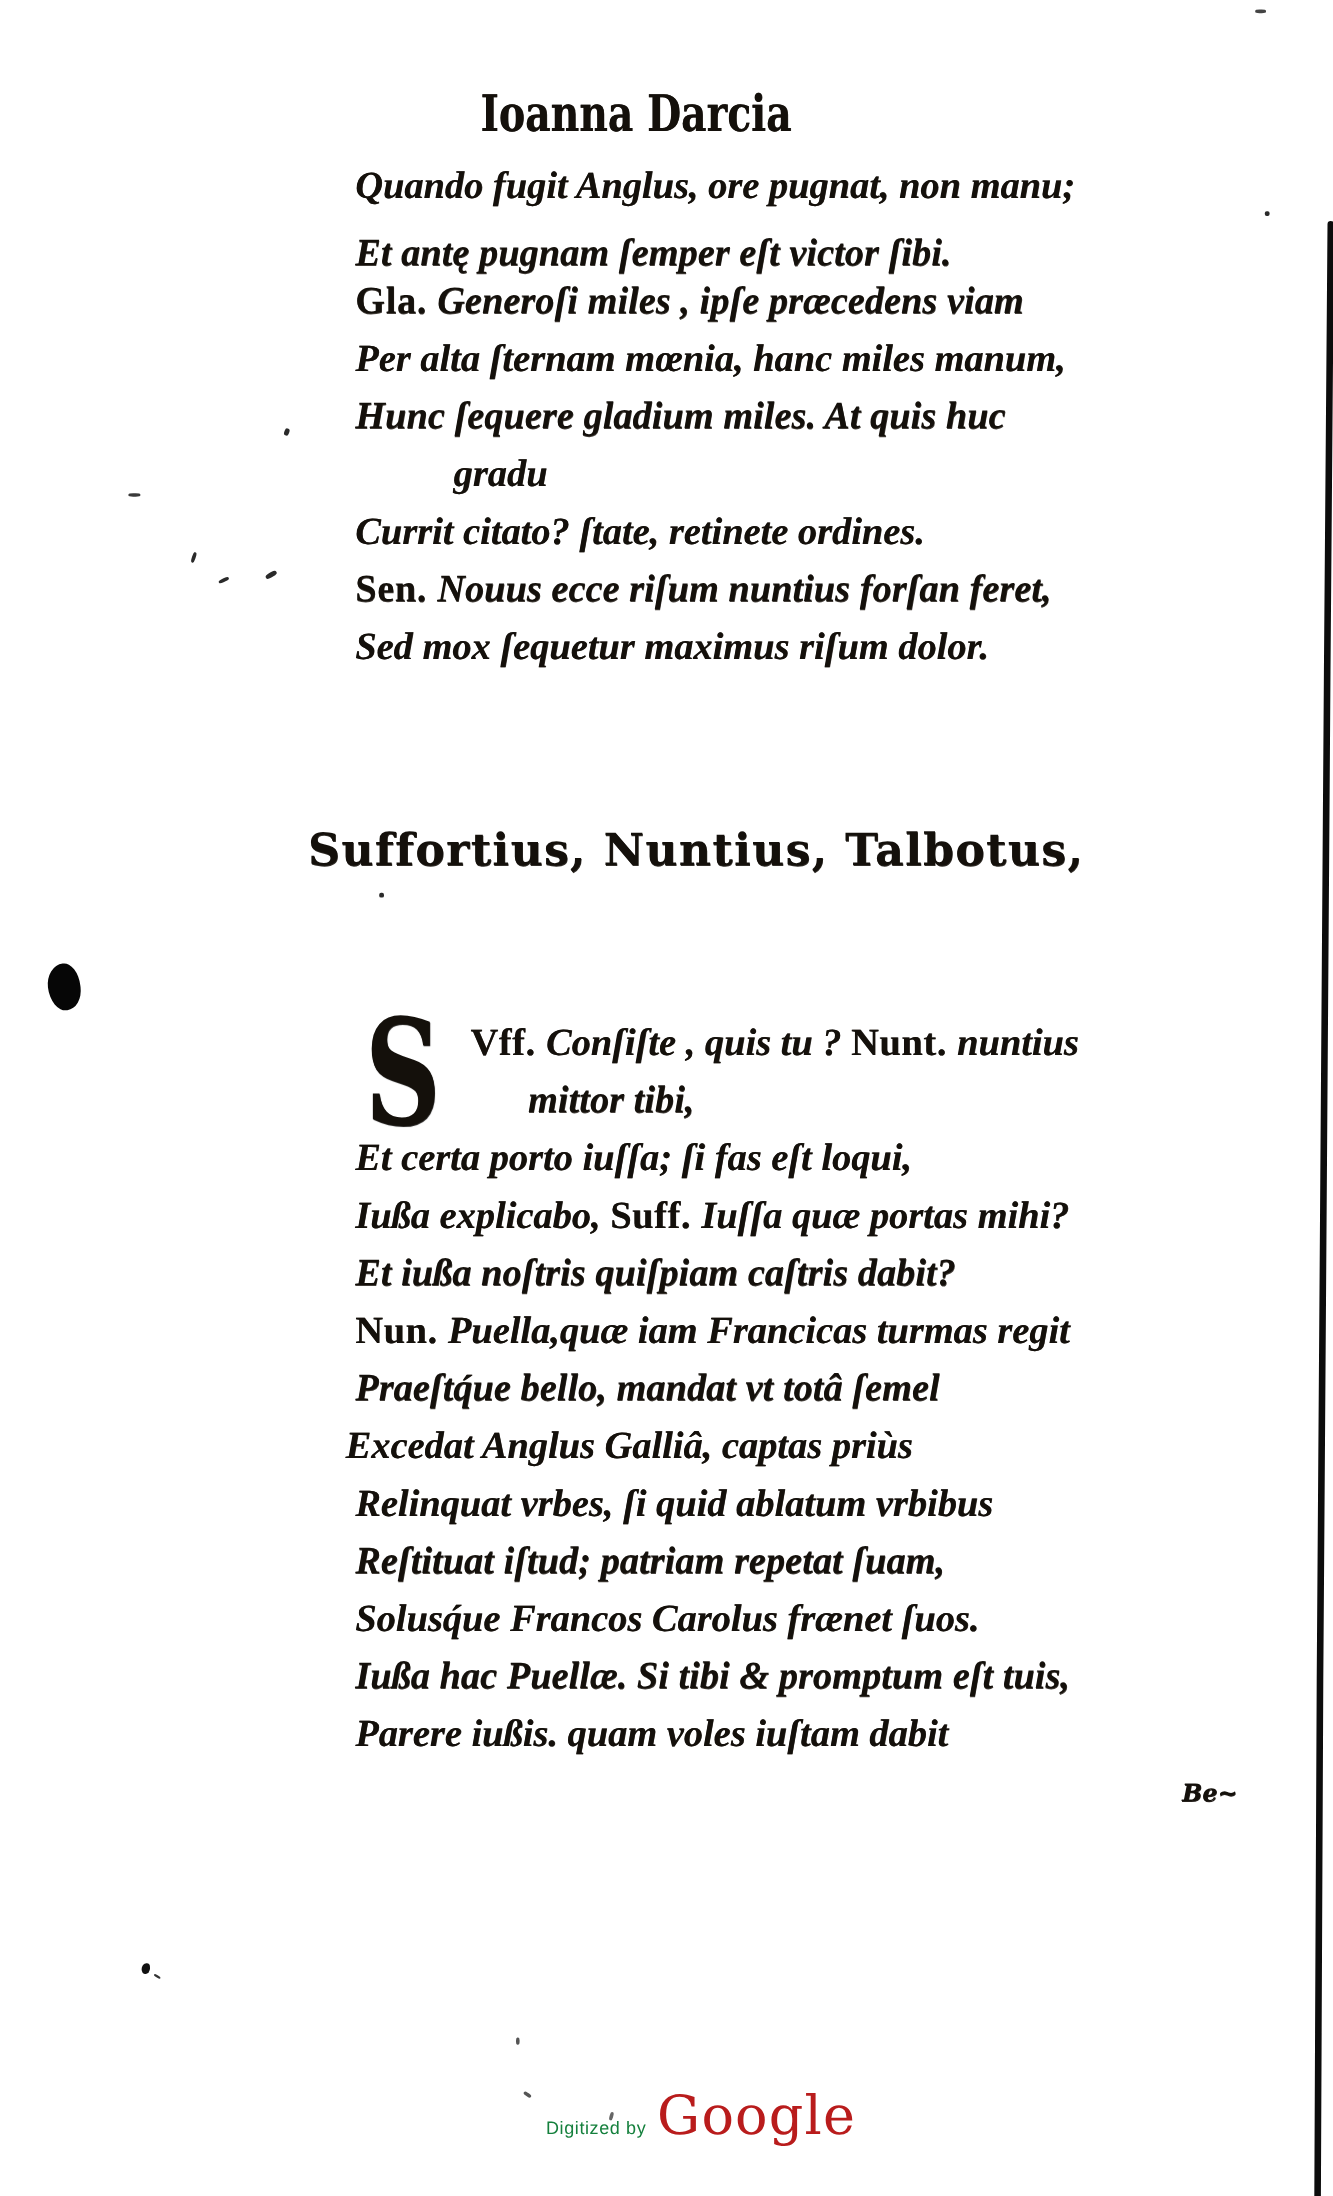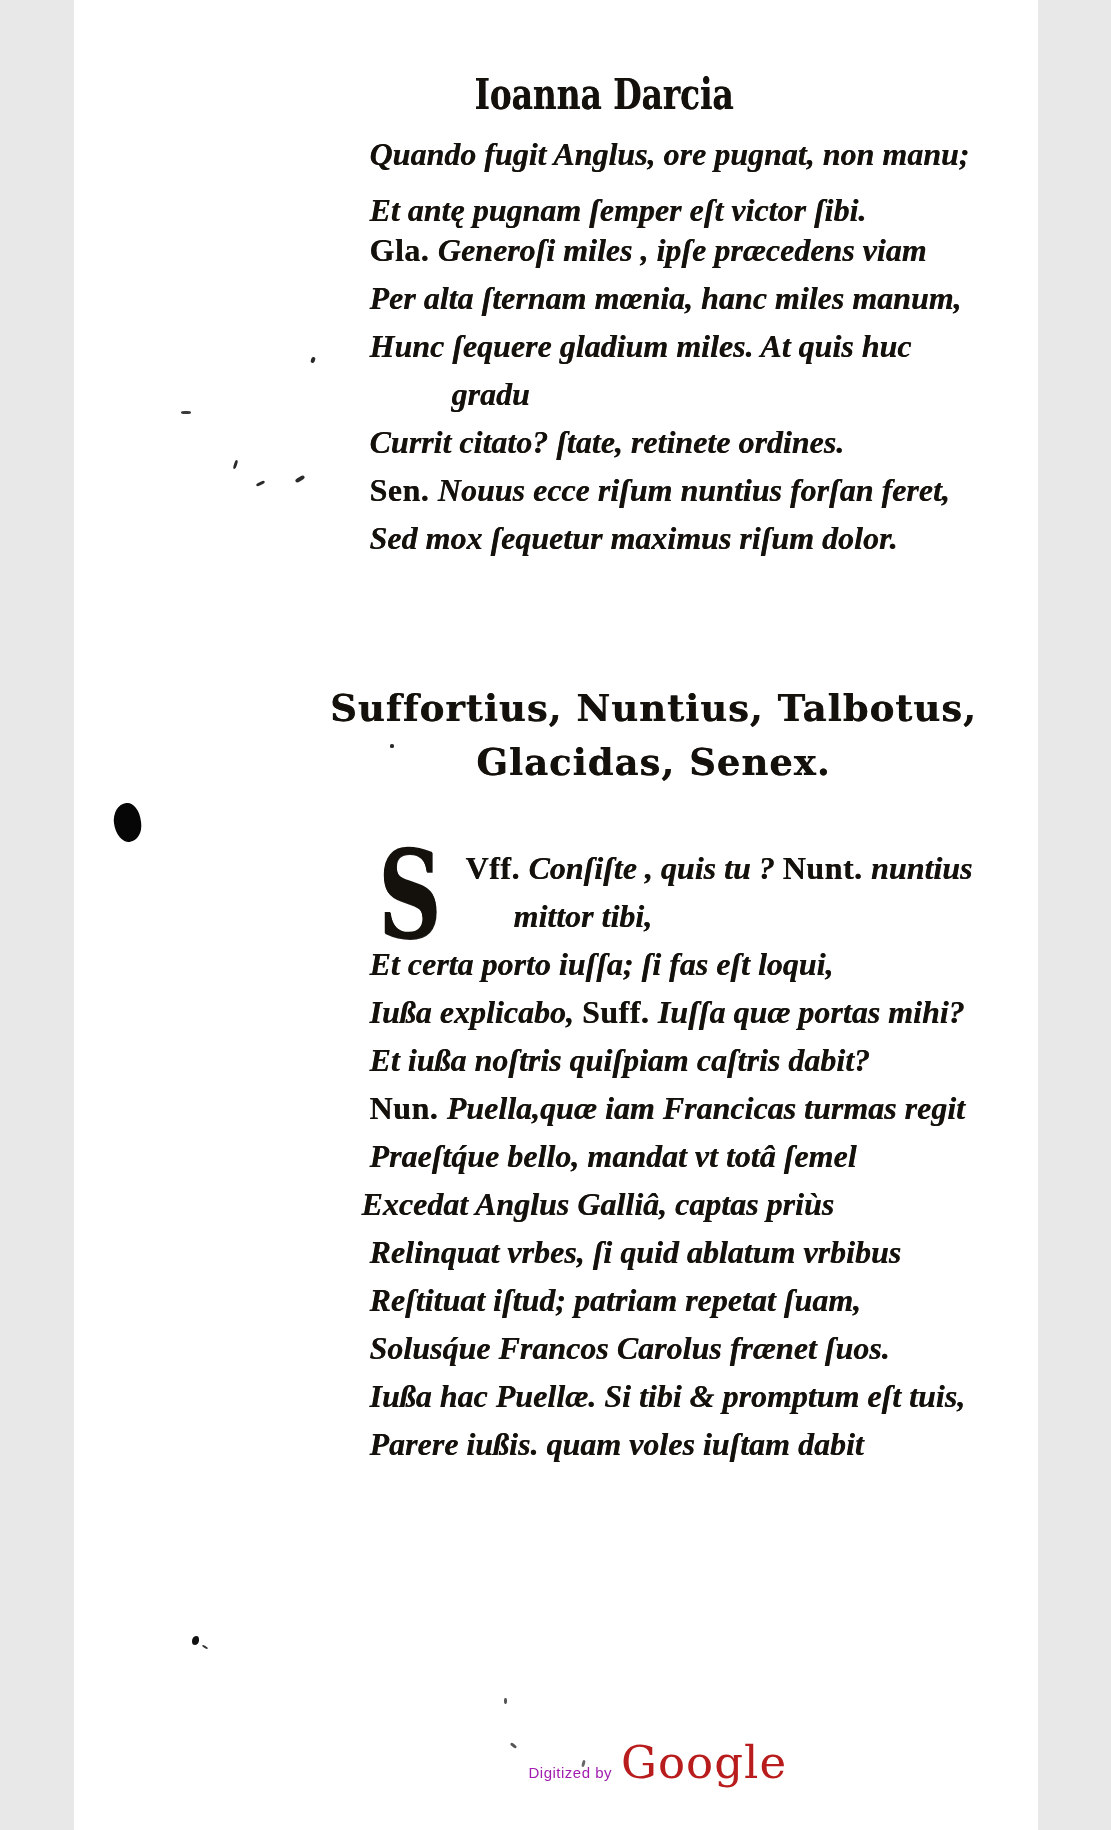--- a/index.html
+++ b/index.html
@@ -1,18 +1,18 @@
 <!DOCTYPE html>
 <html><head>
 <meta charset="utf-8">
 <title>Ioanna Darcia</title>
 <style>
   html,body{margin:0;padding:0;background:#e8e8e8;}
   .page{
-    position:relative;width:964px;height:1830px;background:#ffffff;
+    position:relative;width:1111px;height:1830px;background:#ffffff;
     font-family:"DejaVu Serif","Liberation Serif",serif;color:#14100b;
     overflow:hidden;margin:0 auto;
   }
   .running-head{
     position:absolute;top:70px;left:200px;width:660px;text-align:center;
     font-size:42px;font-weight:700;letter-spacing:0px;
     transform:scaleX(.78);transform-origin:center top;
     text-shadow:.4px .4px .5px rgba(15,10,5,.85);
   }
   .tline{
@@ -45,21 +45,21 @@
   .catchword{
     position:absolute;left:985px;top:1482px;
     font-size:20px;font-weight:700;font-style:italic;
     text-shadow:.4px .4px .5px rgba(15,10,5,.9);
   }
   .watermark{
     position:absolute;left:455px;top:1736px;display:flex;align-items:baseline;
   }
   .wm-prefix{
     font-family:"Liberation Sans","DejaVu Sans",sans-serif;
-    font-size:15px;color:#a21caf;letter-spacing:.5px;
+    font-size:15px;color:#15803d;letter-spacing:.5px;
   }
   .wm-brand{
     font-family:"DejaVu Serif","Liberation Serif",serif;
     font-size:45px;color:#b91c1c;margin-left:9px;letter-spacing:1px;font-weight:400;
   }
   .edge-line{position:absolute;left:0;top:0;pointer-events:none;}
   .ink-blot{
     position:absolute;left:40px;top:803px;width:27px;height:39px;background:#060606;
     border-radius:55% 45% 50% 50% / 48% 52% 46% 54%;transform:rotate(-7deg);
   }
@@ -79,21 +79,20 @@
       <div class="tline" style="top: 280px; left: 296px;"><span class="seg-i">Per alta ſternam mœnia, hanc miles manum,</span></div>
       <div class="tline" style="top: 328px; left: 296px;"><span class="seg-i">Hunc ſequere gladium miles. At quis huc</span></div>
       <div class="tline" style="top: 376px; left: 378px;"><span class="seg-i">gradu</span></div>
       <div class="tline" style="top: 424px; left: 296px;"><span class="seg-i">Currit citato? ſtate, retinete ordines.</span></div>
       <div class="tline" style="top: 472px; left: 296px;"><span class="seg-r">Sen. </span><span class="seg-i">Nouus ecce riſum nuntius forſan feret,</span></div>
       <div class="tline" style="top: 520px; left: 296px;"><span class="seg-i">Sed mox ſequetur maximus riſum dolor.</span></div>
     </div>
 
 
   <div class="cast-line cast-1">Suffortius, Nuntius, Talbotus,</div>
-  <div class="cast-line cast-2">Glacidas, Senex.</div>
 
   <div class="drop-cap">S</div>
 
   <div id="paragraph-block">
       <div class="tline" style="top: 850px; left: 392px;"><span class="seg-r">Vff. </span><span class="seg-i">Conſiſte , quis tu ? </span><span class="seg-r">Nunt. </span><span class="seg-i">nuntius</span></div>
       <div class="tline" style="top: 898px; left: 440px;"><span class="seg-i">mittor tibi,</span></div>
       <div class="tline" style="top: 946px; left: 296px;"><span class="seg-i">Et certa porto iuſſa; ſi fas eſt loqui,</span></div>
       <div class="tline" style="top: 994px; left: 296px;"><span class="seg-i">Iußa explicabo, </span><span class="seg-r">Suff. </span><span class="seg-i">Iuſſa quæ portas mihi?</span></div>
       <div class="tline" style="top: 1042px; left: 296px;"><span class="seg-i">Et iußa noſtris quiſpiam caſtris dabit?</span></div>
       <div class="tline" style="top: 1090px; left: 296px;"><span class="seg-r">Nun. </span><span class="seg-i">Puella,quæ iam Francicas turmas regit</span></div>

